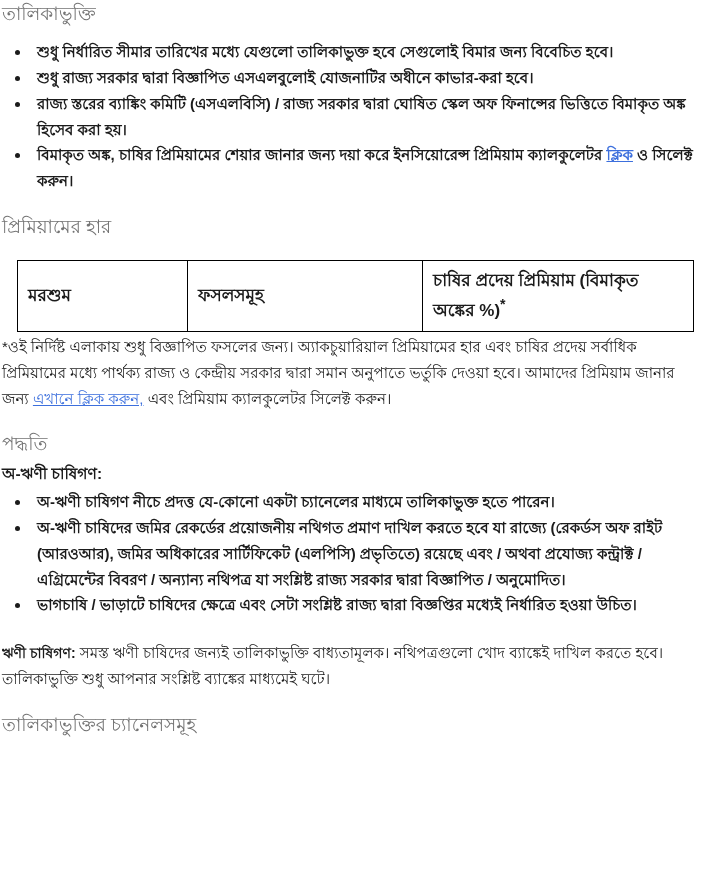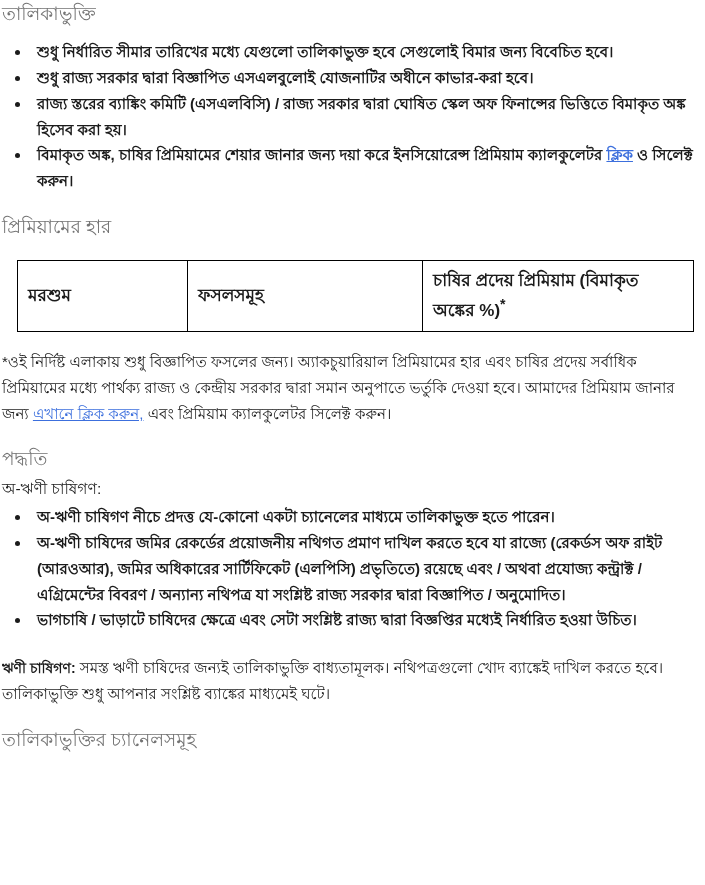--- a/index.html
+++ b/index.html
@@ -49,26 +49,26 @@
     padding: 8px 10px;
     line-height: 1.45;
   }
   .premium-table th { font-weight: 700; font-size: 17px; height: 42px; }
   .premium-table td { font-size: 14.5px; height: 46px; }
   .premium-table .col-season { width: 170px; }
   .premium-table .col-crops  { width: 235px; }
   .premium-table .col-rate   { width: 271px; }
   .premium-table td.season-cell { font-weight: 700; }
   .footnote {
-    margin-top: 17px;
+    margin-top: 2px;
     line-height: 1.72;
     font-size: 15px;
   }
   .subheading-bold {
-    font-weight: 400;
+    font-weight: 700;
     font-size: 15.5px;
     margin-top: 7px;
     line-height: 1.6;
   }
   .loanee-para {
     margin-top: 22px;
     line-height: 1.72;
     font-size: 15px;
   }
   .loanee-para b { font-size: 14px; }

